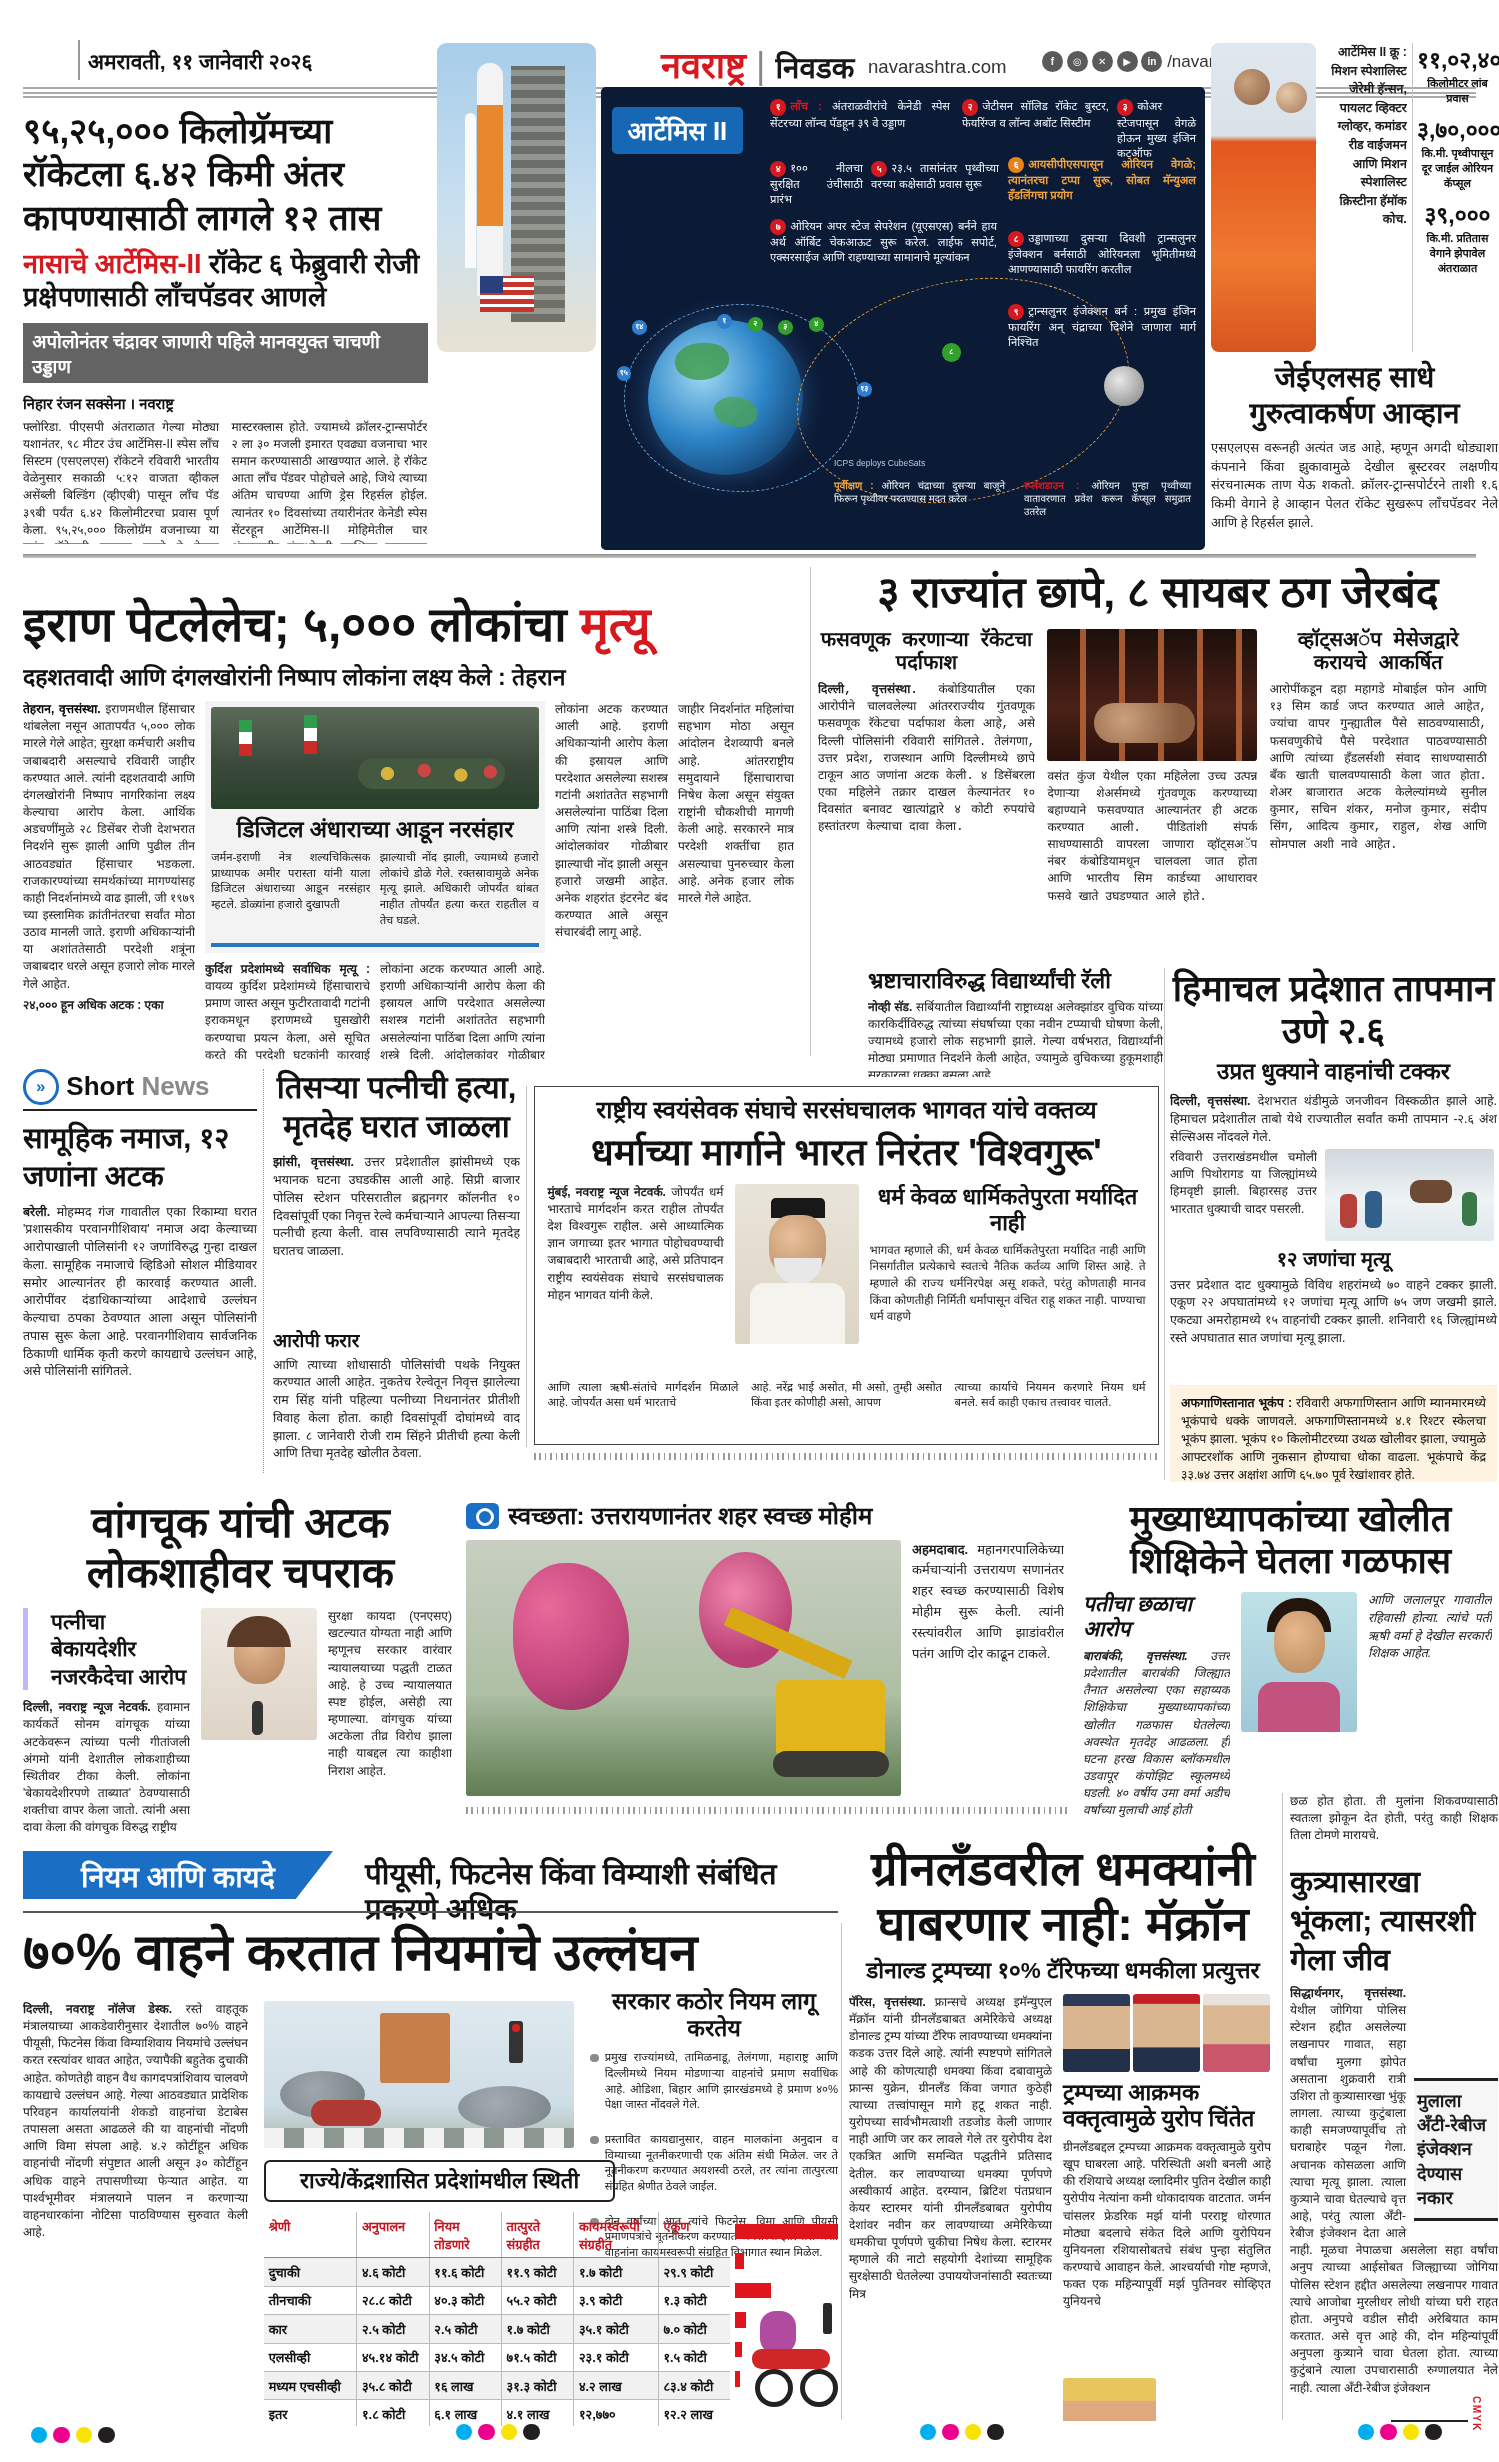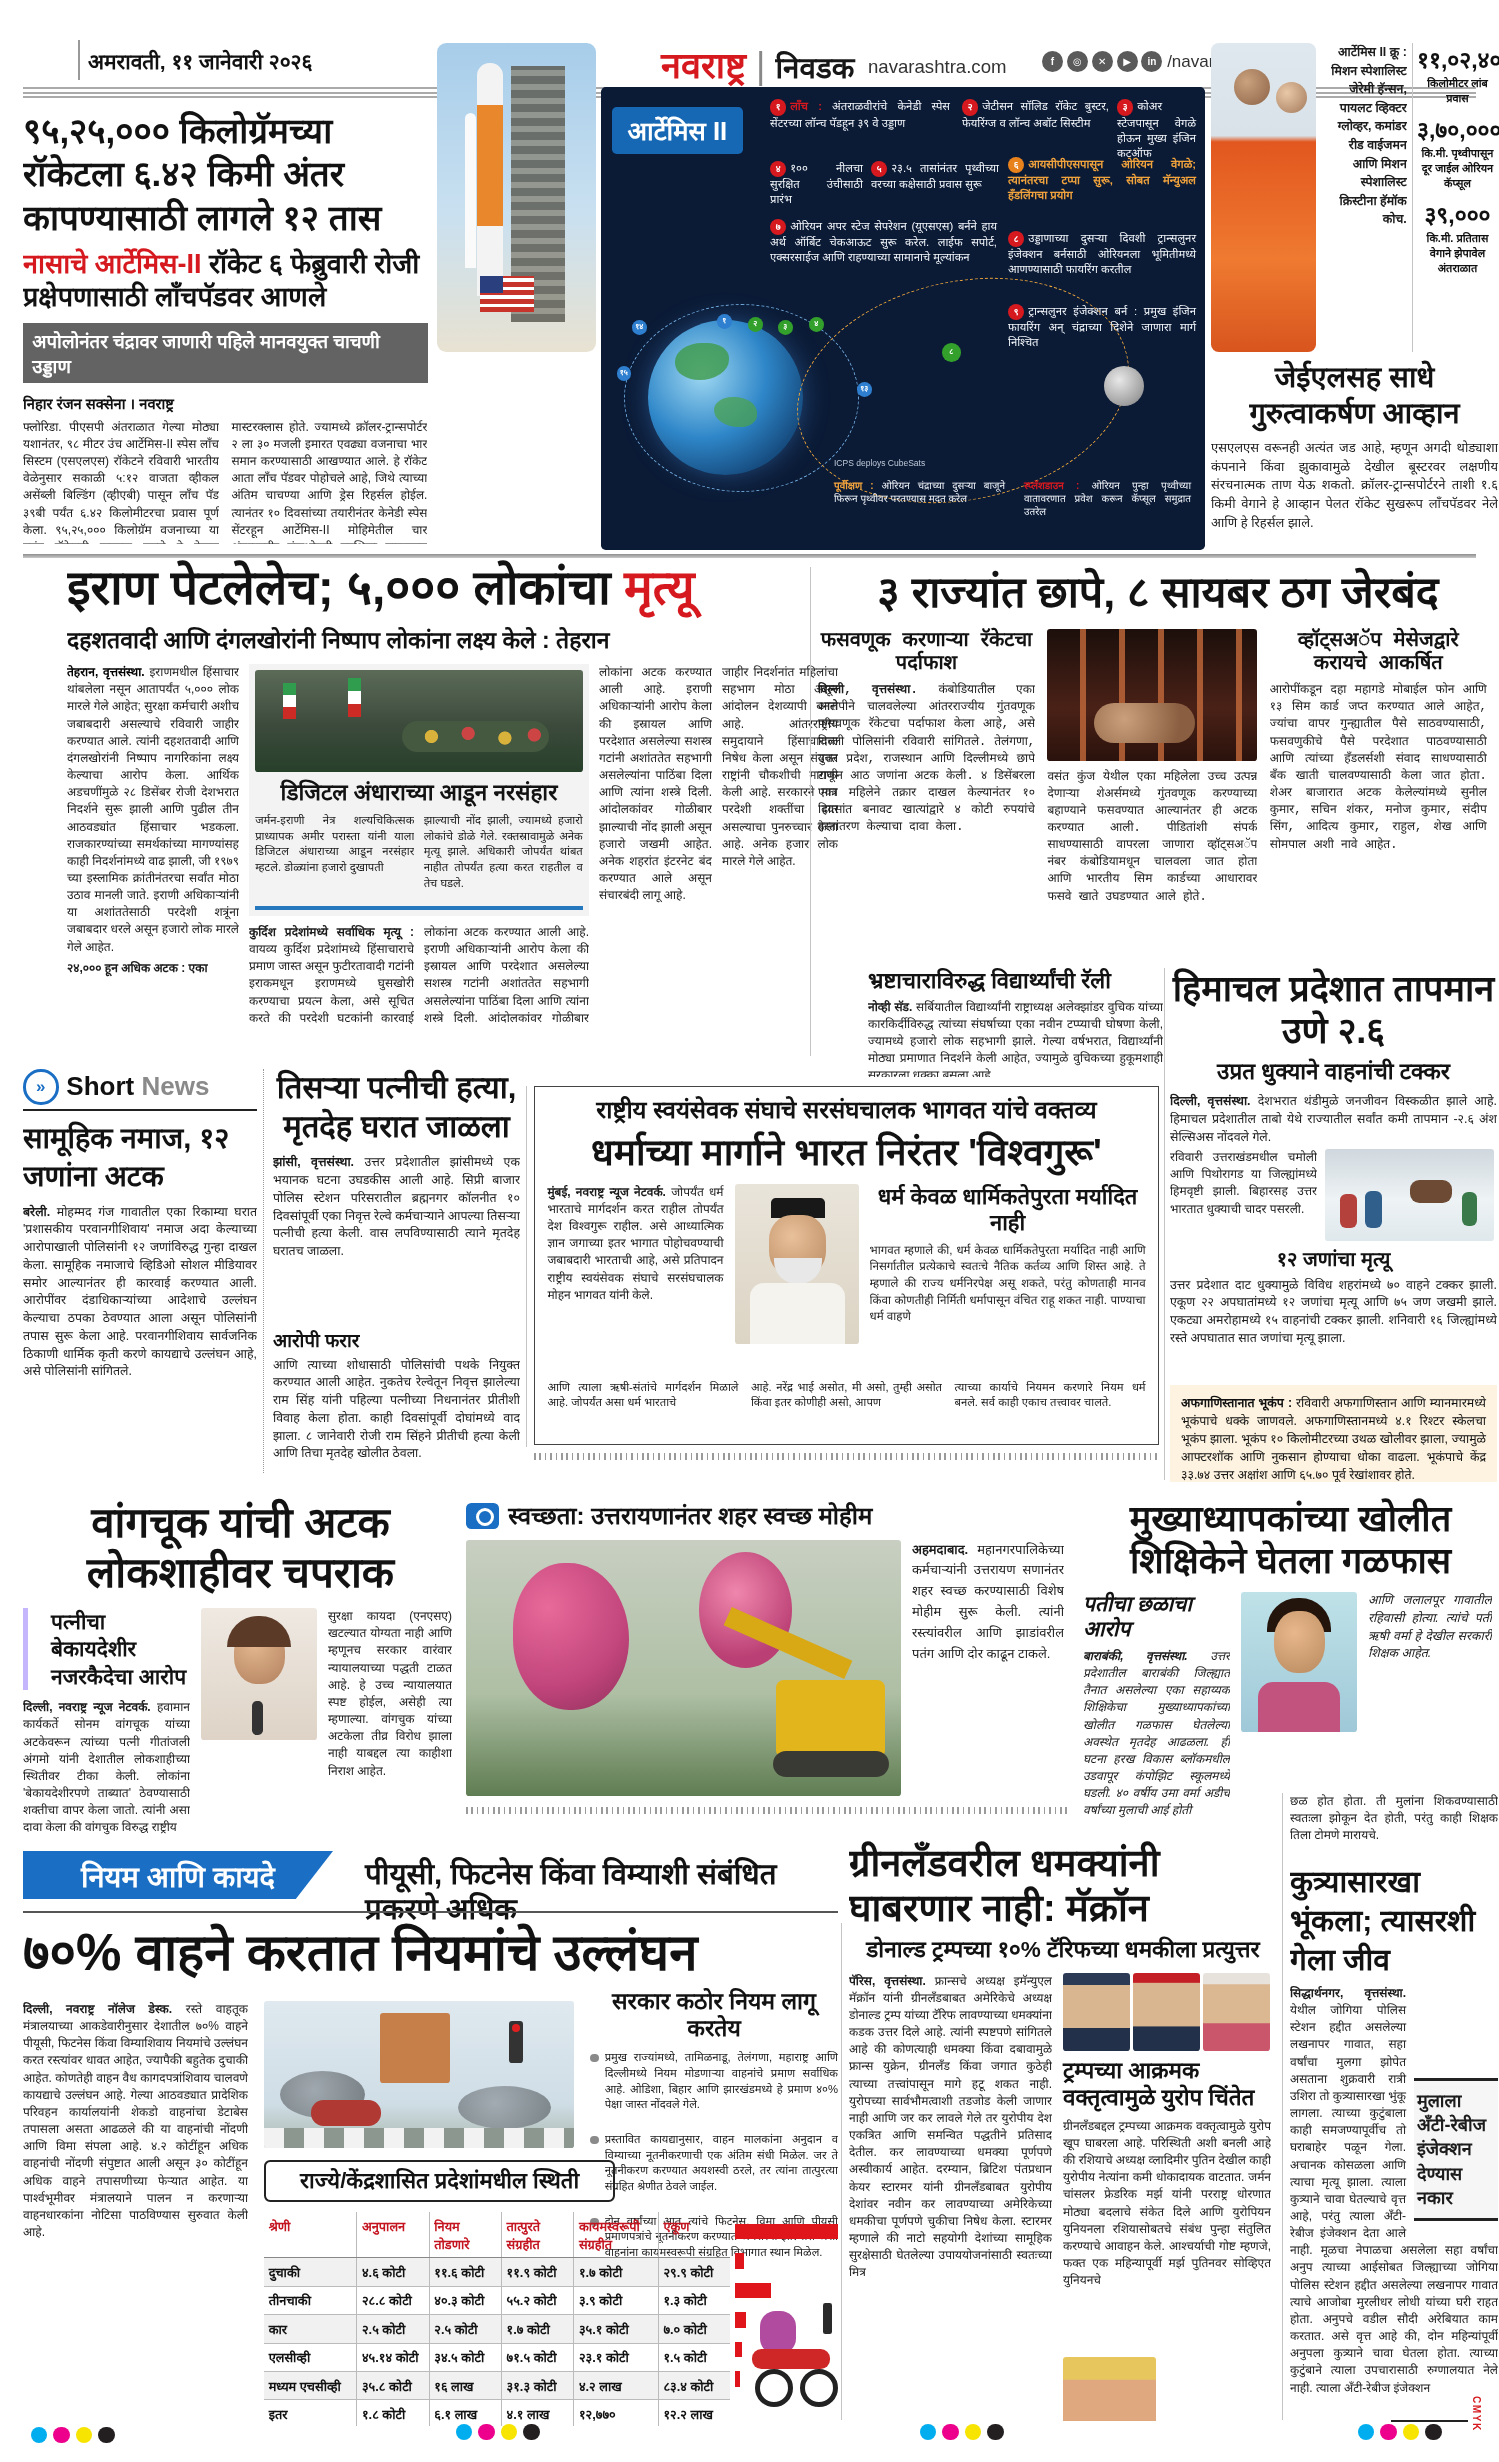--- a/index.html
+++ b/index.html
@@ -168,21 +168,21 @@
       </div>
     </div>
   </div>
   <div class="abs" style="left:1211px;top:359px;width:287px;height:191px;overflow:hidden;">
     <h2 class="hl" style="font-size:29px;text-align:center;line-height:1.25;">जेईएलसह साधे गुरुत्वाकर्षण आव्हान</h2>
     <div class="bt" style="margin-top:7.8px;height:109px;font-size:13px;">एसएलएस वरूनही अत्यंत जड आहे, म्हणून अगदी थोड्याशा कंपनाने किंवा झुकावामुळे देखील बूस्टरवर लक्षणीय संरचनात्मक ताण येऊ शकतो. क्रॉलर-ट्रान्सपोर्टरने ताशी १.६ किमी वेगाने हे आव्हान पेलत रॉकेट सुखरूप लाँचपॅडवर नेले आणि हे रिहर्सल झाले.</div>
   </div>
 
   <div class="abs" style="left:23px;top:554px;width:1453px;height:3.9px;background:linear-gradient(180deg,#8e8e8e,#c9c9c9);"></div>
 
-  <div class="abs" style="left:23px;top:560px;width:782px;height:494px;overflow:hidden;margin-left:44px;">
+  <div class="abs" style="left:23px;top:597px;width:782px;height:494px;overflow:hidden;">
     <h1 class="hl" style="font-size:48px;">
       <span>इराण पेटलेलेच; ५,००० लोकांचा </span><span class="red">मृत्यू</span>
     </h1>
     <div style="font-size:23px;font-weight:800;margin-top:6.2px;">दहशतवादी आणि दंगलखोरांनी निष्पाप लोकांना लक्ष्य केले : तेहरान</div>
     <div style="display:flex;gap:10px;margin-top:9.3px;">
       <div class="bt" style="width:172px;height:371px;">
         <span class="byline" style="color:#000;">तेहरान, वृत्तसंस्था.</span><span> इराणमधील हिंसाचार थांबलेला नसून आतापर्यंत ५,००० लोक मारले गेले आहेत; सुरक्षा कर्मचारी अशीच जबाबदारी असल्याचे रविवारी जाहीर करण्यात आले. त्यांनी दहशतवादी आणि दंगलखोरांनी निष्पाप नागरिकांना लक्ष्य केल्याचा आरोप केला. आर्थिक अडचणींमुळे २८ डिसेंबर रोजी देशभरात निदर्शने सुरू झाली आणि पुढील तीन आठवड्यांत हिंसाचार भडकला. राजकारण्यांच्या समर्थकांच्या मागण्यांसह काही निदर्शनांमध्ये वाढ झाली, जी १९७९ च्या इस्लामिक क्रांतीनंतरचा सर्वांत मोठा उठाव मानली जाते. इराणी अधिकाऱ्यांनी या अशांततेसाठी परदेशी शत्रूंना जबाबदार धरले असून हजारो लोक मारले गेले आहेत.</span>
         <div class="byline" style="margin-top:4.7px;">२४,००० हून अधिक अटक : एका</div>
       </div>
       <div style="width:340px;">
@@ -484,21 +484,21 @@
       <div class="abs" style="left:0;top:54px;width:78px;height:20px;border-radius:9.3px;background:#cf2727;"></div>
       <div class="abs" style="left:3.1px;top:74px;width:28px;height:28px;border-radius:50%;border:5.4px solid #222;"></div>
       <div class="abs" style="left:48px;top:74px;width:28px;height:28px;border-radius:50%;border:5.4px solid #222;"></div>
       <div class="abs" style="left:71px;top:7.8px;width:9.3px;height:31px;background:#2a2a2a;border-radius:2.3px;"></div>
     </div>
   </div>
 
   <div class="vrule abs" style="left:841px;top:1923px;height:497px;"></div>
 
   <div class="abs" style="left:849px;top:1841px;width:428px;height:580px;overflow:hidden;">
-    <h1 class="hl" style="font-size:38px;text-align:left;">ग्रीनलँडवरील धमक्यांनी घाबरणार नाही: मॅक्रॉन</h1>
+    <h1 class="hl" style="font-size:47px;text-align:center;">ग्रीनलँडवरील धमक्यांनी घाबरणार नाही: मॅक्रॉन</h1>
     <div class="hl" style="font-size:22.5px;text-align:center;margin-top:6.2px;">डोनाल्ड ट्रम्पच्या १०% टॅरिफच्या धमकीला प्रत्युत्तर</div>
     <div style="display:flex;gap:11px;margin-top:9.3px;">
       <div class="bt" style="width:203px;height:458px;">
         <span class="byline">पॅरिस, वृत्तसंस्था.</span><span> फ्रान्सचे अध्यक्ष इमॅन्युएल मॅक्रॉन यांनी ग्रीनलँडबाबत अमेरिकेचे अध्यक्ष डोनाल्ड ट्रम्प यांच्या टॅरिफ लावण्याच्या धमक्यांना कडक उत्तर दिले आहे. त्यांनी स्पष्टपणे सांगितले आहे की कोणत्याही धमक्या किंवा दबावामुळे फ्रान्स युक्रेन, ग्रीनलँड किंवा जगात कुठेही त्याच्या तत्त्वांपासून मागे हटू शकत नाही. युरोपच्या सार्वभौमत्वाशी तडजोड केली जाणार नाही आणि जर कर लावले गेले तर युरोपीय देश एकत्रित आणि समन्वित पद्धतीने प्रतिसाद देतील. कर लावण्याच्या धमक्या पूर्णपणे अस्वीकार्य आहेत. दरम्यान, ब्रिटिश पंतप्रधान केयर स्टारमर यांनी ग्रीनलँडबाबत युरोपीय देशांवर नवीन कर लावण्याच्या अमेरिकेच्या धमकीचा पूर्णपणे चुकीचा निषेध केला. स्टारमर म्हणाले की नाटो सहयोगी देशांच्या सामूहिक सुरक्षेसाठी घेतलेल्या उपाययोजनांसाठी स्वतःच्या मित्र</span>
       </div>
       <div style="width:208px;">
         <div style="display:flex;gap:3.1px;">
           <div class="photo" style="width:67px;height:78px;background:linear-gradient(180deg,#2c3a55 15%,#d9b68f 16% 70%,#23304a 71%);"></div>
           <div class="photo" style="width:67px;height:78px;background:linear-gradient(180deg,#c41f24 12%,#d9b68f 13% 68%,#23304a 69%);"></div>
           <div class="photo" style="width:67px;height:78px;background:linear-gradient(180deg,#e8e2dc 14%,#dcb892 15% 64%,#c9566a 65%);"></div>

